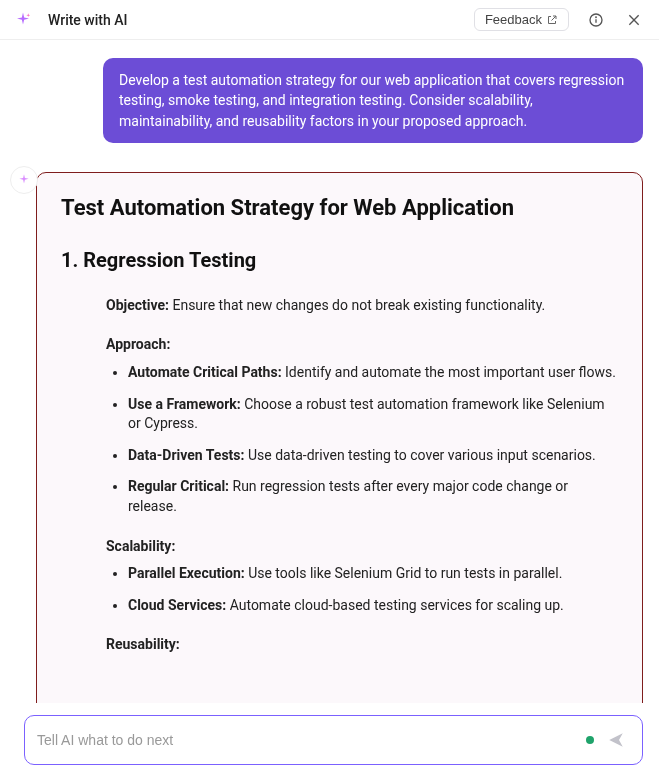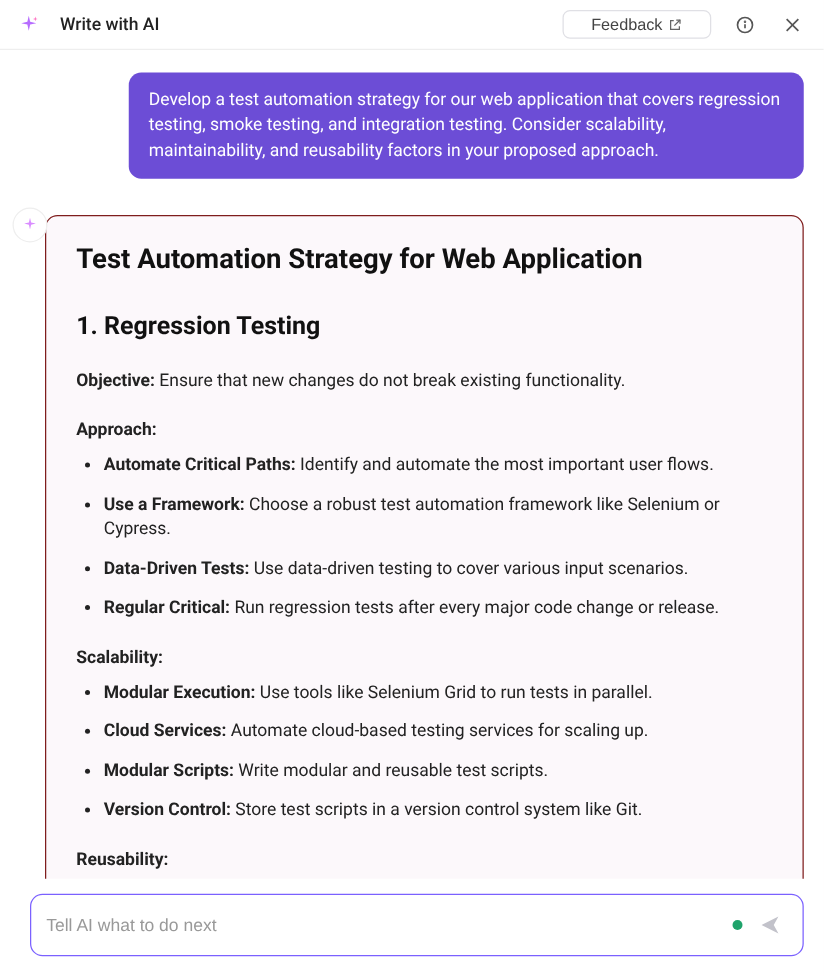--- a/index.html
+++ b/index.html
@@ -26,21 +26,21 @@
     color: #222;
     flex: 1;
   }
   .sparkle-icon svg { display:block; }
   .feedback-btn {
     display: flex;
     align-items: center;
     gap: 4px;
     border: 1px solid #e0e0e5;
     border-radius: 6px;
-    padding: 3px 22px;
+    padding: 3px 10px;
     font-size: 13px;
     color: #444;
     background: #fff;
     cursor: pointer;
   }
   .header-icon-btn {
     width: 22px; height:22px;
     display:flex; align-items:center; justify-content:center;
     color:#555;
     cursor:pointer;
@@ -99,20 +99,21 @@
   }
   .assistant-content h3 {
     font-size:20px;
     font-weight:700;
     margin-bottom:24px;
   }
   .assistant-content p, .assistant-content li {
     font-size:14px;
     line-height:1.4;
     color:#222;
+    margin-left:45px;
   }
   .section-head {
     font-weight:700;
     margin-top:20px;
     margin-bottom:8px;
     font-size:14px;
   }
   .assistant-content ul {
     list-style:disc;
     padding-left:22px;
@@ -213,28 +214,24 @@
       <p class="section-head">Approach:</p>
       <ul>
           <li><b>Automate Critical Paths:</b><span> Identify and automate the most important user flows.</span></li>
           <li><b>Use a Framework:</b><span> Choose a robust test automation framework like Selenium or Cypress.</span></li>
           <li><b>Data-Driven Tests:</b><span> Use data-driven testing to cover various input scenarios.</span></li>
           <li><b>Regular Critical:</b><span> Run regression tests after every major code change or release.</span></li>
         </ul>
 
       <p class="section-head">Scalability:</p>
       <ul>
-          <li><b>Modular Execution:</b><span> Use tools like Selenium Grid to run tests in parallel.</span></li>
+          <li><b>Parallel Execution:</b><span> Use tools like Selenium Grid to run tests in parallel.</span></li>
           <li><b>Cloud Services:</b><span> Automate cloud-based testing services for scaling up.</span></li>
         </ul>
 
-      <ul>
-          <li><b>Modular Scripts:</b><span> Write modular and reusable test scripts.</span></li>
-          <li><b>Version Control:</b><span> Store test scripts in a version control system like Git.</span></li>
-        </ul>
 
       <p class="section-head">Reusability:</p>
 
       <div class="fade"></div>
     </div>
   </div>
 
 </div>
 
 <div class="input-bar">

